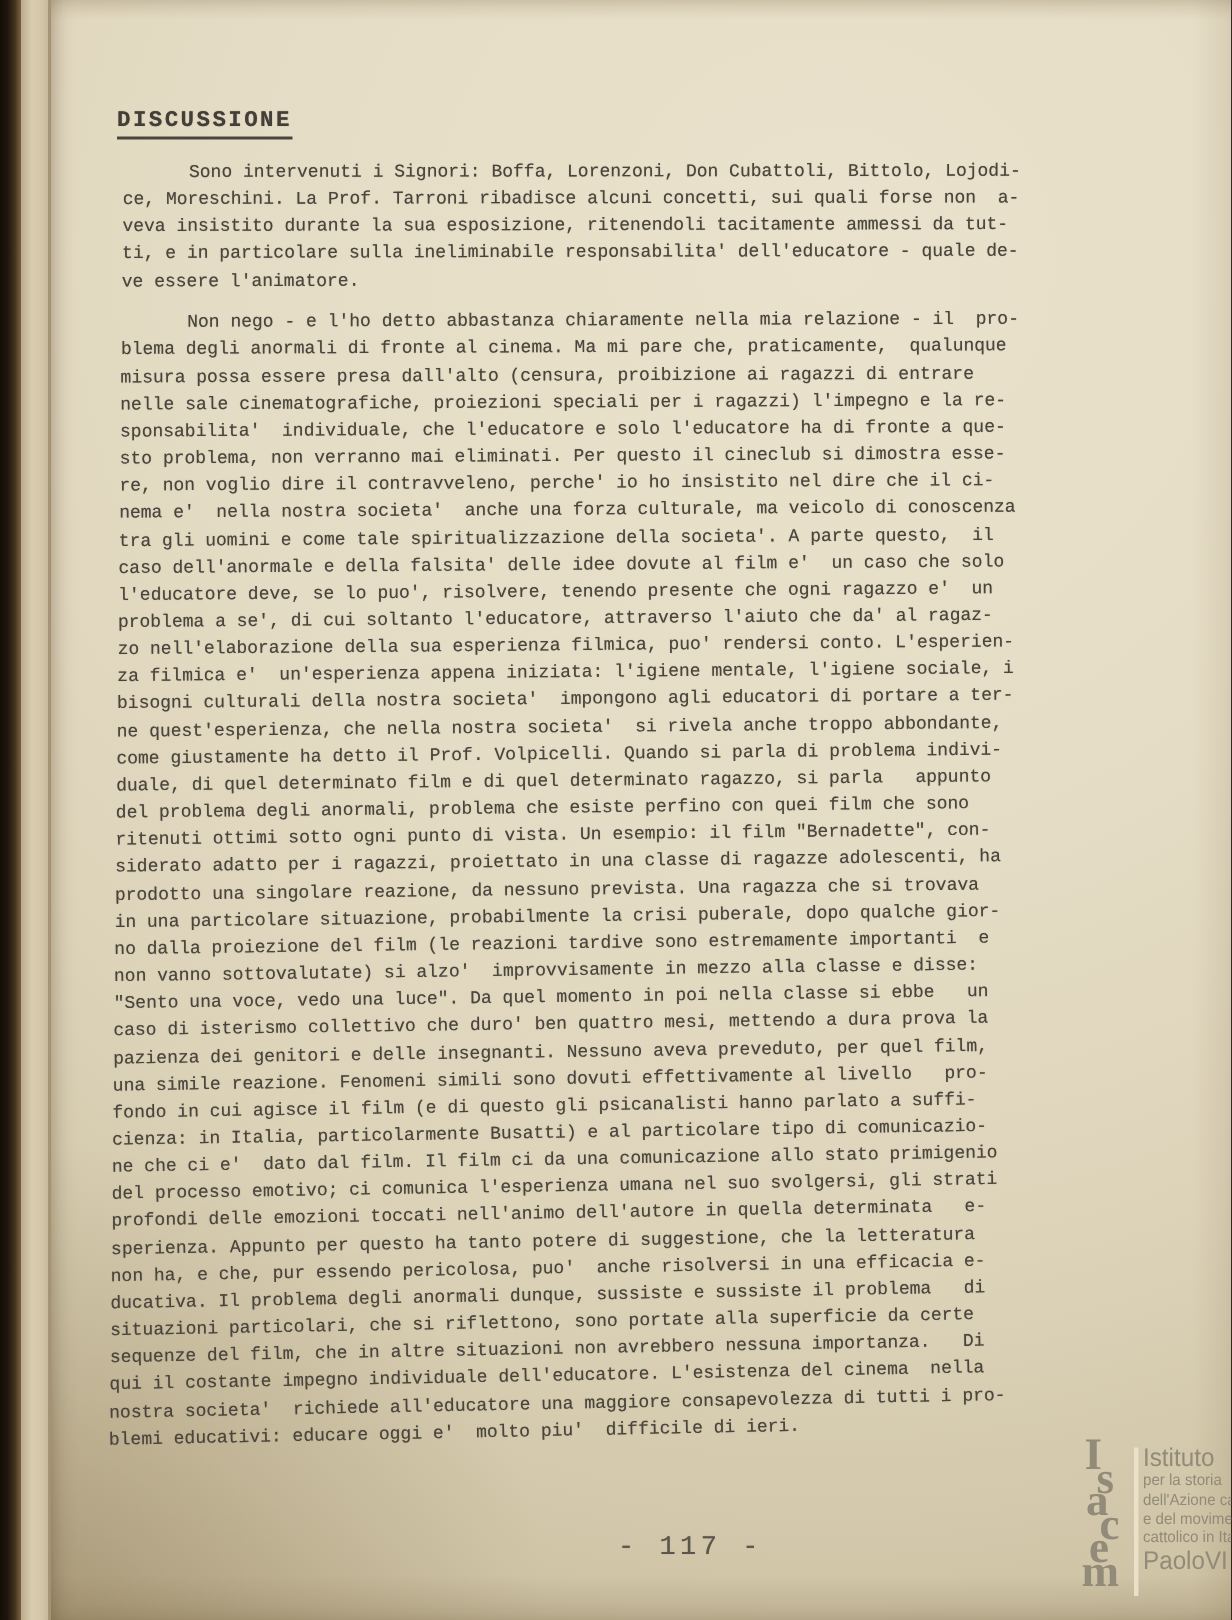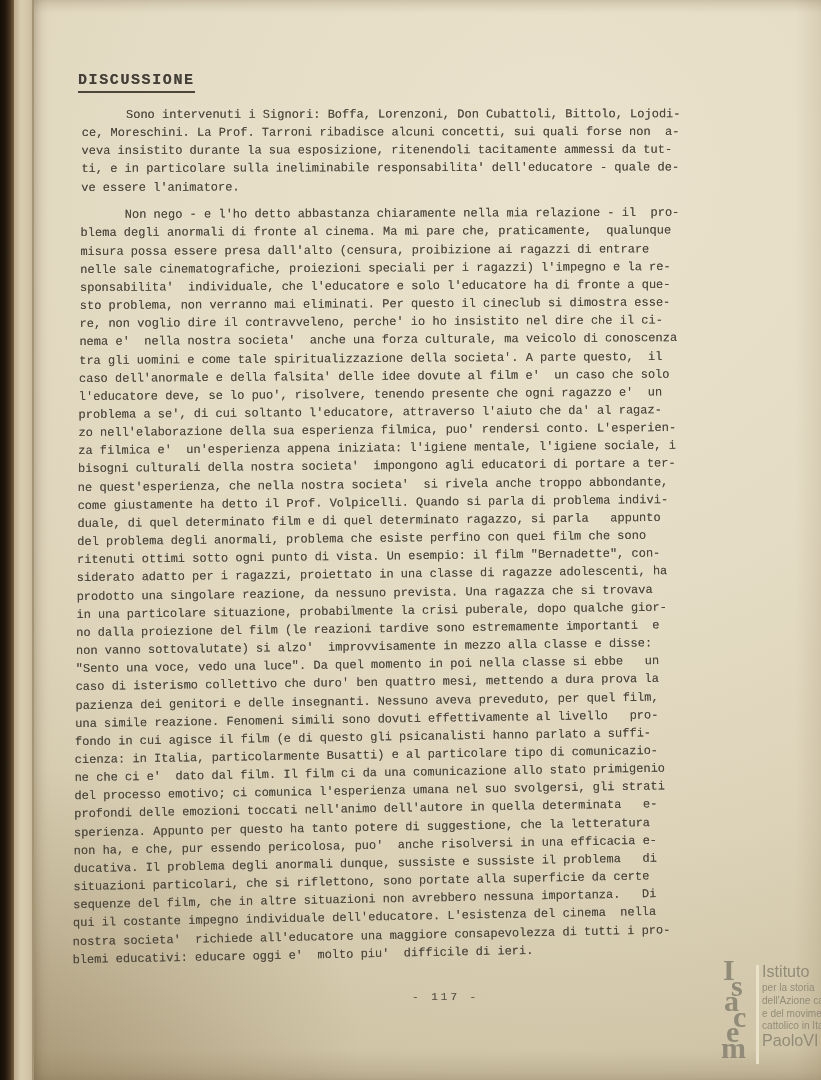--- a/index.html
+++ b/index.html
@@ -41,22 +41,22 @@
   }
   #text-body {
     position:absolute; left:48px; top:106px; width:756px;
     font-size:12px; color:#4a453c;
     text-shadow:0 0 0.6px rgba(74,69,60,0.55);
   }
   .para { margin-bottom:9.5px; }
   .line { white-space:pre; line-height:18.15px; transform-origin:left center; }
   .para.indent .line:first-child { padding-left:44px; }
   .pagenum {
-    position:absolute; left:378px; top:991px;
-    font-size:11px; letter-spacing:3px; color:#5b564b;
+    position:absolute; left:378px; top:1022px;
+    font-size:18px; letter-spacing:3px; color:#5b564b;
     text-shadow:0 0 0.6px rgba(80,75,65,0.5);
   }
   
   .watermark { position:absolute; left:687px; top:962px; width:132px; height:108px; opacity:0.93; }
   .wm-letters {
     position:absolute; left:0; top:0; width:34px;
     font-family:"Liberation Serif","DejaVu Serif",serif; font-weight:bold;
     color:#8d8776; line-height:15.5px; font-size:30px;
   }
   .wm-letter { display:block; height:15.5px; }

